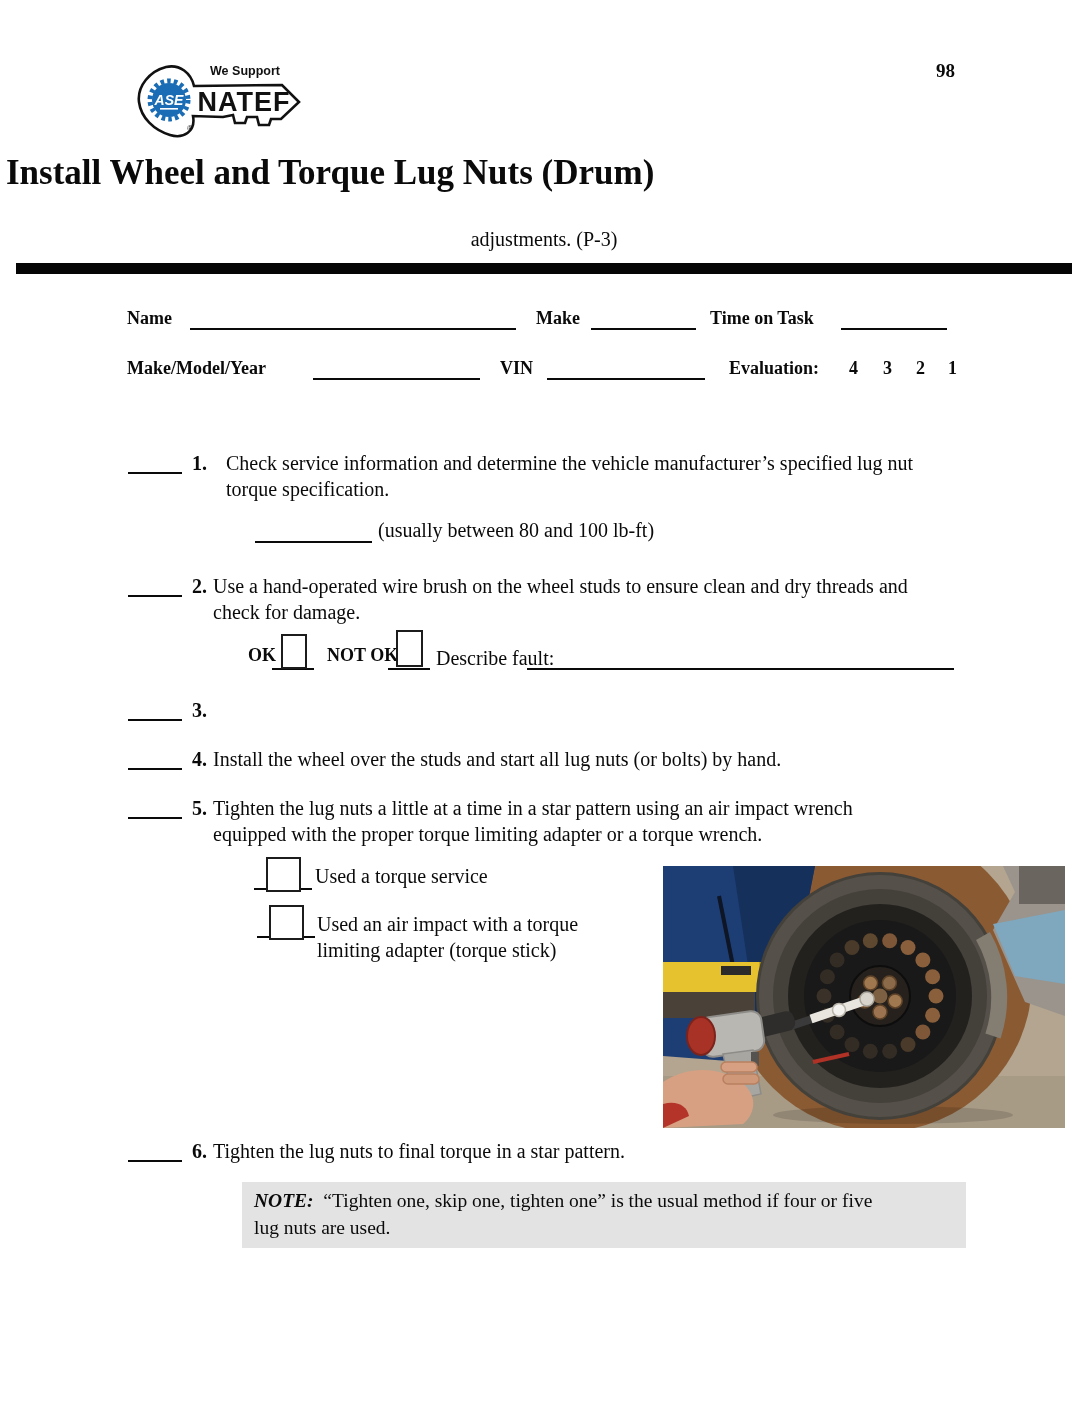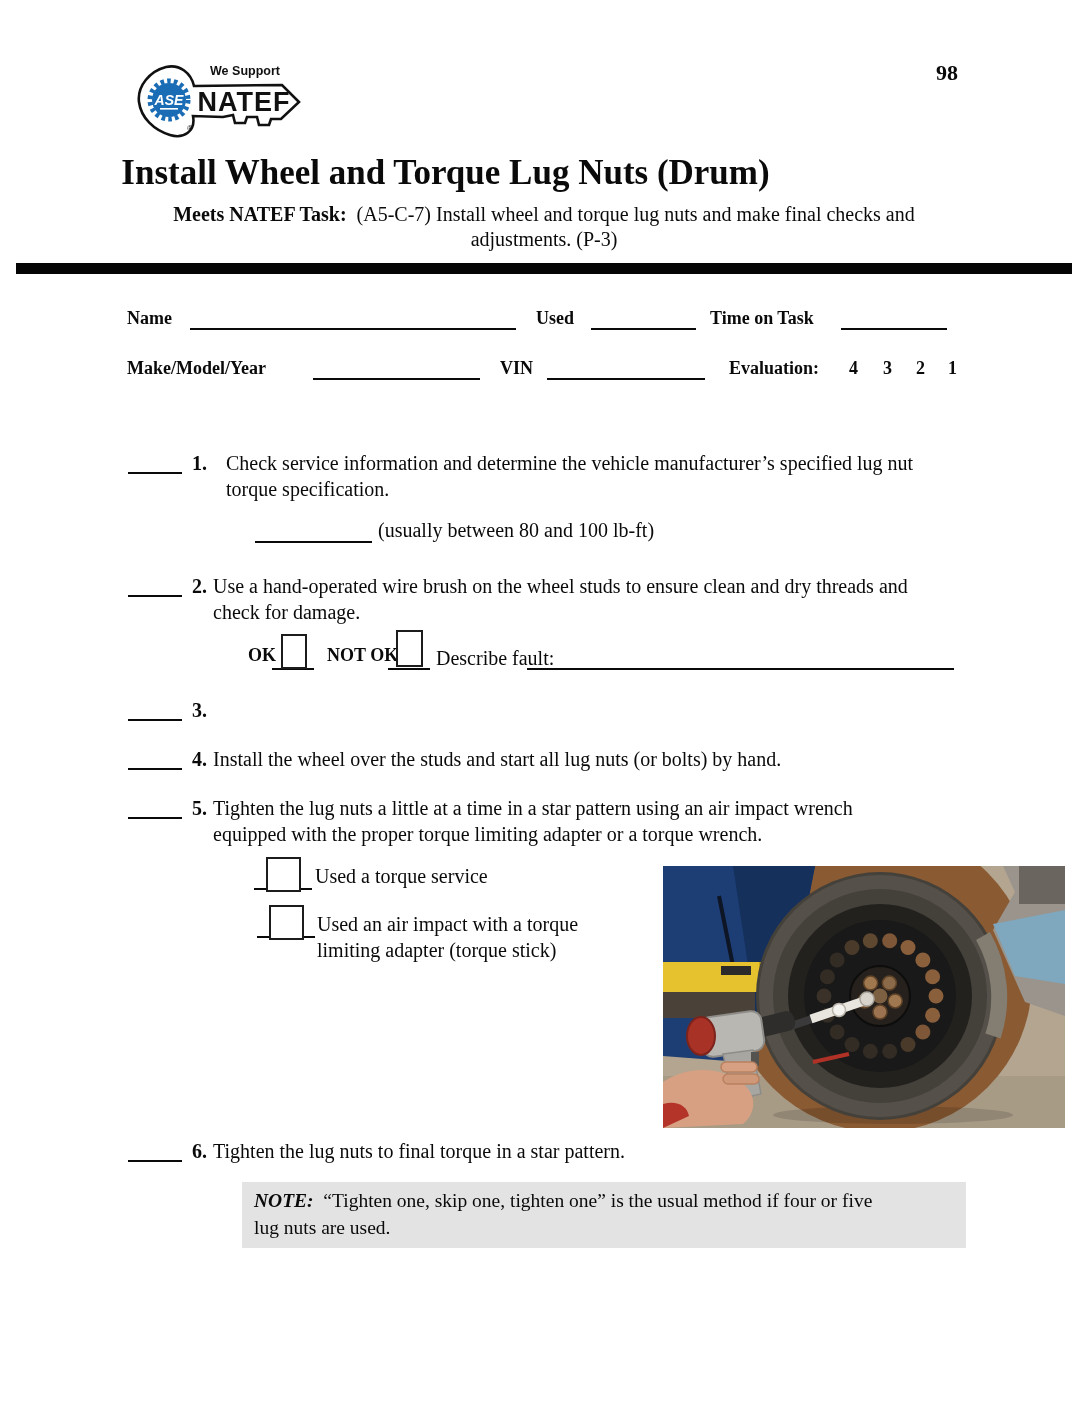--- a/index.html
+++ b/index.html
@@ -4,22 +4,22 @@
 <style>
   html,body{margin:0;padding:0;background:#ffffff;}
   #page{position:relative;width:1088px;height:1408px;background:#ffffff;overflow:hidden;
         font-family:"Liberation Serif",serif;color:#0a0a0a;}
   .abs{position:absolute;}
   .b{font-weight:700;}
   .lbl{font-size:18px;font-weight:700;white-space:nowrap;line-height:24px;}
   .txt{font-size:20px;line-height:26px;white-space:nowrap;}
   .blank{position:absolute;border-bottom:2px solid #0a0a0a;}
   .cbx{position:absolute;border:2px solid #1c1c1c;background:#fff;}
-  #pageno{left:936px;top:60px;font-size:22px;font-weight:700;}
-  #title{left:0;top:150px;width:891px;text-align:center;font-size:35px;font-weight:700;line-height:46px;}
+  #pageno{left:936px;top:60px;font-size:19px;font-weight:700;}
+  #title{left:6px;top:150px;width:891px;text-align:left;font-size:35px;font-weight:700;line-height:46px;}
   .subline{left:0;width:1088px;text-align:center;font-size:20px;line-height:25px;}
   #rule{left:16px;top:263px;width:1056px;height:11px;background:#050505;}
   .item-num{position:absolute;font-size:20px;font-weight:700;line-height:26px;}
   .item-text{position:absolute;font-size:20px;line-height:26px;}
   .item-text span{white-space:nowrap;}
   #notebox{left:242px;top:1182px;width:700px;background:#e3e3e3;padding:5px 12px 7px 12px;
            font-size:19.5px;line-height:27px;}
   #notebox .nlabel{font-weight:700;font-style:italic;text-align:center;}
   #notebox span{white-space:nowrap;}
 </style>
@@ -38,31 +38,27 @@
       <circle cx="37" cy="42" r="17" fill="#1a6db5"></circle>
       <text x="37" y="47" text-anchor="middle" font-family="Liberation Sans,sans-serif" font-size="14" font-weight="700" font-style="italic" fill="#ffffff">ASE</text>
       <rect x="28" y="50" width="18" height="1.6" fill="#ffffff"></rect>
     </g>
     <text x="55" y="73" font-family="Liberation Sans,sans-serif" font-size="8" fill="#111">®</text>
     <text x="113" y="17" text-anchor="middle" font-family="Liberation Sans,sans-serif" font-size="12.5" font-weight="700" fill="#111">We Support</text>
     <text x="112" y="53" text-anchor="middle" font-family="Liberation Sans,sans-serif" font-size="27" font-weight="700" letter-spacing="1" fill="#111">NATEF</text>
   </svg>
 
   <div id="title" class="abs">Install Wheel and Torque Lug Nuts (Drum)</div>
-  <div class="abs subline" style="top:202px">
-    <span class="b">Meets NATEF Task:</span>&nbsp;
-    <span>(A5-C-7) Install wheel and torque lug nuts and make final checks and</span>
-  </div>
   <div class="abs subline" style="top:227px">adjustments. (P-3)</div>
 
   <div id="rule" class="abs"></div>
 
   <div class="abs lbl" style="left:127px;top:306px">Name</div>
   <div class="blank" style="left:190px;top:306px;width:326px;height:22px"></div>
-  <div class="abs lbl" style="left:536px;top:306px">Used</div>
+  <div class="abs lbl" style="left:536px;top:306px">Make</div>
   <div class="blank" style="left:591px;top:306px;width:105px;height:22px"></div>
   <div class="abs lbl" style="left:710px;top:306px">Time on Task</div>
   <div class="blank" style="left:841px;top:306px;width:106px;height:22px"></div>
 
   <div class="abs lbl" style="left:127px;top:356px">Make/Model/Year</div>
   <div class="blank" style="left:313px;top:356px;width:167px;height:22px"></div>
   <div class="abs lbl" style="left:500px;top:356px">VIN</div>
   <div class="blank" style="left:547px;top:356px;width:158px;height:22px"></div>
   <div class="abs lbl" style="left:729px;top:356px">Evaluation:</div>
   <div class="abs lbl" style="left:849px;top:356px">4</div>

